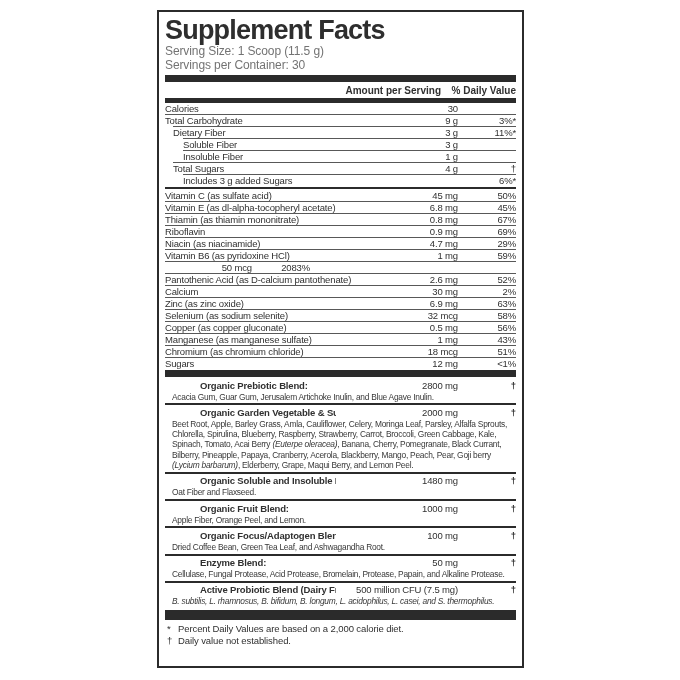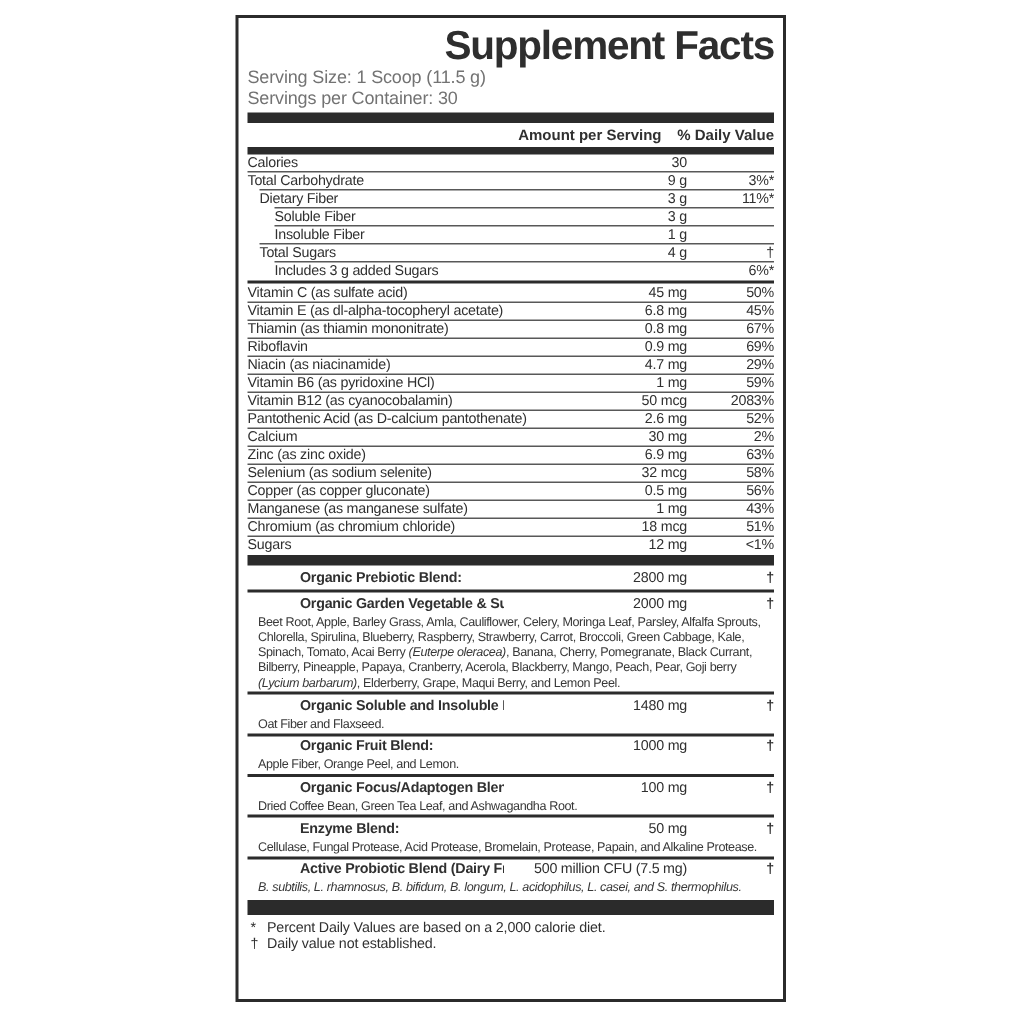--- a/index.html
+++ b/index.html
@@ -6,21 +6,21 @@
   html, body { width: 680px; height: 680px; background: #ffffff; }
   body { position: relative; font-family: "Liberation Sans", sans-serif; color: #303030; }
 
   .label {
     position: absolute; left: 157px; top: 10px;
     width: 367px; height: 658px;
     border: 2px solid #2b2b2b; background: #fff;
     padding: 4px 6px 5px 6px; overflow: hidden;
   }
 
-  .title { font-size: 27px; font-weight: bold; letter-spacing: -0.8px; line-height: 29px; color: #2e2e2e; text-align: right; }
+  .title { font-size: 27px; font-weight: bold; letter-spacing: -0.8px; line-height: 29px; color: #2e2e2e; }
   .serving { font-size: 12px; line-height: 13.5px; letter-spacing: -0.1px; color: #737373; }
 
   .bar { background: #2b2b2b; }
   .bar-top    { height: 7px;  margin: 3px 0 2px 0; }
   .bar-head   { height: 5px;  margin: 1px 0 0 0; }
   .bar-mid    { height: 7px;  margin: 1px 0 1px 0; }
   .bar-bottom { height: 10px; margin: 2px 0 3px 0; }
 
   .chead { display: flex; align-items: flex-end; font-weight: bold; font-size: 10px; line-height: 13px; }
   .chead .chname { flex: 1; }
@@ -142,21 +142,20 @@
         <span class="ndv">29%</span>
       </div>
       <div class="sep" style="margin-left: 0px;"></div>
       <div class="nrow">
         <span class="nname i0">Vitamin B6 (as pyridoxine HCl)</span>
         <span class="namt">1 mg</span>
         <span class="ndv">59%</span>
       </div>
       <div class="sep" style="margin-left: 0px;"></div>
       <div class="nrow">
-        <span class="nname i0">Vitamin B12 (as cyanocobalamin)</span>
         <span class="namt">50 mcg</span>
         <span class="ndv">2083%</span>
       </div>
       <div class="sep" style="margin-left: 0px;"></div>
       <div class="nrow">
         <span class="nname i0">Pantothenic Acid (as D-calcium pantothenate)</span>
         <span class="namt">2.6 mg</span>
         <span class="ndv">52%</span>
       </div>
       <div class="sep" style="margin-left: 0px;"></div>
@@ -205,20 +204,21 @@
 
   <div class="bar bar-mid"></div>
 
   <div id="blend-rows">
       <div class="blend">
         <div class="bhead">
           <span class="bname">Organic Prebiotic Blend:</span>
           <span class="bamt">2800 mg</span>
           <span class="bdv">†</span>
         </div>
+        <div class="bdesc"><span>Acacia Gum, Guar Gum, Jerusalem Artichoke Inulin, and Blue Agave Inulin.</span></div>
       </div>
       <div class="bsep"></div>
       <div class="blend">
         <div class="bhead">
           <span class="bname">Organic Garden Vegetable &amp; Super Fruit Antioxidant Blend:</span>
           <span class="bamt">2000 mg</span>
           <span class="bdv">†</span>
         </div>
         <div class="bdesc"><span>Beet Root, Apple, Barley Grass, Amla, Cauliflower, Celery, Moringa Leaf, Parsley, Alfalfa Sprouts, Chlorella, Spirulina, Blueberry, Raspberry, Strawberry, Carrot, Broccoli, Green Cabbage, Kale, Spinach, Tomato, Acai Berry </span><i>(Euterpe oleracea)</i><span>, Banana, Cherry, Pomegranate, Black Currant, Bilberry, Pineapple, Papaya, Cranberry, Acerola, Blackberry, Mango, Peach, Pear, Goji berry </span><i>(Lycium barbarum)</i><span>, Elderberry, Grape, Maqui Berry, and Lemon Peel.</span></div>
       </div>

